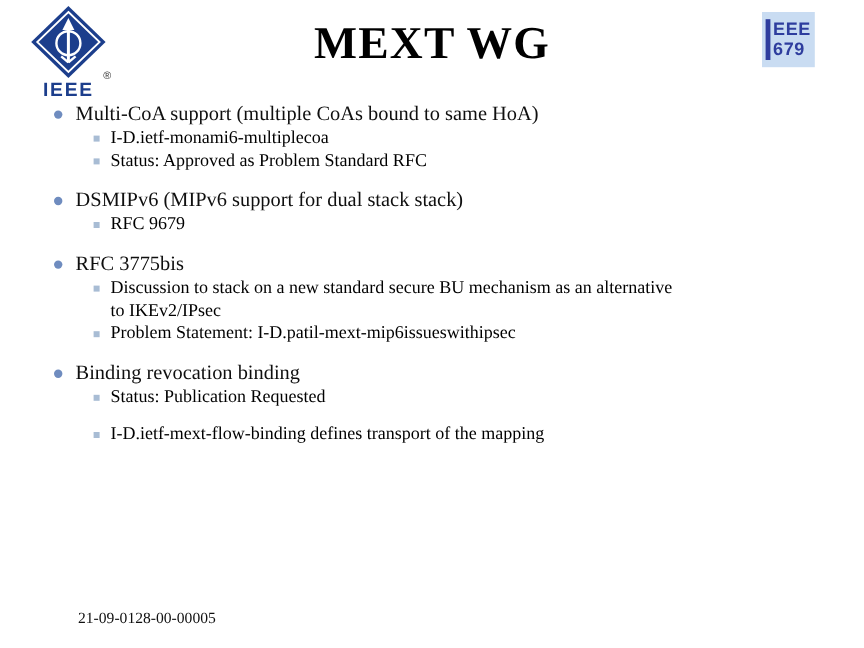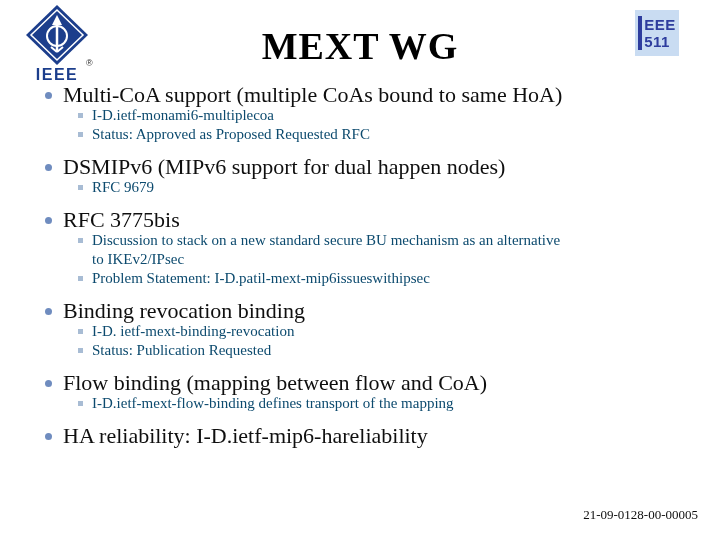--- a/index.html
+++ b/index.html
@@ -16,21 +16,21 @@
   
   .ieee-logo {
     position: absolute;
     left: 12px;
     top: 2px;
     width: 90px;
     height: 80px;
   }
   .slide-title {
     position: absolute;
-    top: 24px;
+    top: 14px;
     left: 110px;
     right: 110px;
     text-align: center;
     font-size: 38px;
     font-weight: bold;
     color: #000000;
     letter-spacing: 1px;
     white-space: nowrap;
   }
   .ieee802-logo {
@@ -63,58 +63,58 @@
   .content {
     position: absolute;
     top: 84px;
     left: 38px;
     right: 28px;
   }
   .group { margin-bottom: 12px; }
   .item-l1 {
     display: flex;
     align-items: flex-start;
-    font-size: 22px;
+    font-size: 17px;
     line-height: 22px;
     color: #0f0f0f;
   }
   .dot {
     flex: 0 0 auto;
     width: 7px;
     height: 7px;
     border-radius: 50%;
     background: #6f8cbf;
     margin: 8px 11px 0 7px;
   }
   .item-l2 {
     display: flex;
     align-items: flex-start;
     margin-left: 40px;
     font-size: 15px;
     line-height: 19px;
-    color: #0c4a6e;
+    color: #000000;
   }
   .sq {
     flex: 0 0 auto;
     width: 5px;
     height: 5px;
     background: #a8bcd4;
     margin: 7px 9px 0 0;
   }
   .l1-text { flex: 1; }
   .l2-text { flex: 1; white-space: pre-line; }
 
   
   .footer {
     position: absolute;
     left: 65px;
     right: 22px;
     bottom: 17px;
     display: flex;
-    justify-content: flex-end;
+    justify-content: flex-start;
     font-size: 13px;
     color: #0f0f0f;
   }
 </style>
 </head>
 <body>
 
 <div class="slide">
 
   <svg class="ieee-logo" viewBox="0 0 90 80" xmlns="http://www.w3.org/2000/svg">
@@ -129,46 +129,46 @@
     <text x="45" y="78" text-anchor="middle" font-size="16" font-weight="bold" letter-spacing="1.5" fill="#1c3e8c" font-family="Liberation Sans, sans-serif">IEEE</text>
   </svg>
 
   <div class="slide-title">MEXT WG</div>
 
   <div class="ieee802-logo">
     <div class="ieee802-inner">
       <div class="ieee802-bar"></div>
       <div class="ieee802-text">
         <div>EEE</div>
-        <div>511</div>
+        <div>679</div>
       </div>
     </div>
   </div>
 
   <div class="content">
 
     <div class="group">
       <div class="item-l1">
         <span class="dot"></span>
         <span class="l1-text">Multi-CoA support (multiple CoAs bound to same HoA)</span>
       </div>
       <div class="item-l2">
         <span class="sq"></span>
         <span class="l2-text">I-D.ietf-monami6-multiplecoa</span>
       </div>
       <div class="item-l2">
         <span class="sq"></span>
-        <span class="l2-text">Status: Approved as Proposed Requested RFC</span>
-      </div>
-    </div>
-
-    <div class="group">
-      <div class="item-l1">
-        <span class="dot"></span>
-        <span class="l1-text">DSMIPv6 (MIPv6 support for dual happen nodes)</span>
+        <span class="l2-text">Status: Approved as Problem Standard RFC</span>
+      </div>
+    </div>
+
+    <div class="group">
+      <div class="item-l1">
+        <span class="dot"></span>
+        <span class="l1-text">DSMIPv6 (MIPv6 support for dual stack stack)</span>
       </div>
       <div class="item-l2">
         <span class="sq"></span>
         <span class="l2-text">RFC 9679</span>
       </div>
     </div>
 
     <div class="group">
       <div class="item-l1">
         <span class="dot"></span>
@@ -185,45 +185,31 @@
       </div>
     </div>
 
     <div class="group">
       <div class="item-l1">
         <span class="dot"></span>
         <span class="l1-text">Binding revocation binding</span>
       </div>
       <div class="item-l2">
         <span class="sq"></span>
-        <span class="l2-text">I-D. ietf-mext-binding-revocation</span>
-      </div>
-      <div class="item-l2">
-        <span class="sq"></span>
         <span class="l2-text">Status: Publication Requested</span>
       </div>
     </div>
 
     <div class="group">
-      <div class="item-l1">
-        <span class="dot"></span>
-        <span class="l1-text">Flow binding (mapping between flow and CoA)</span>
-      </div>
       <div class="item-l2">
         <span class="sq"></span>
         <span class="l2-text">I-D.ietf-mext-flow-binding defines transport of the mapping</span>
       </div>
     </div>
 
-    <div class="group">
-      <div class="item-l1">
-        <span class="dot"></span>
-        <span class="l1-text">HA reliability: I-D.ietf-mip6-hareliability</span>
-      </div>
-    </div>
 
   </div>
 
   <div class="footer">
     <span>21-09-0128-00-0000</span>
     <span>5</span>
   </div>
 
 </div>
 

